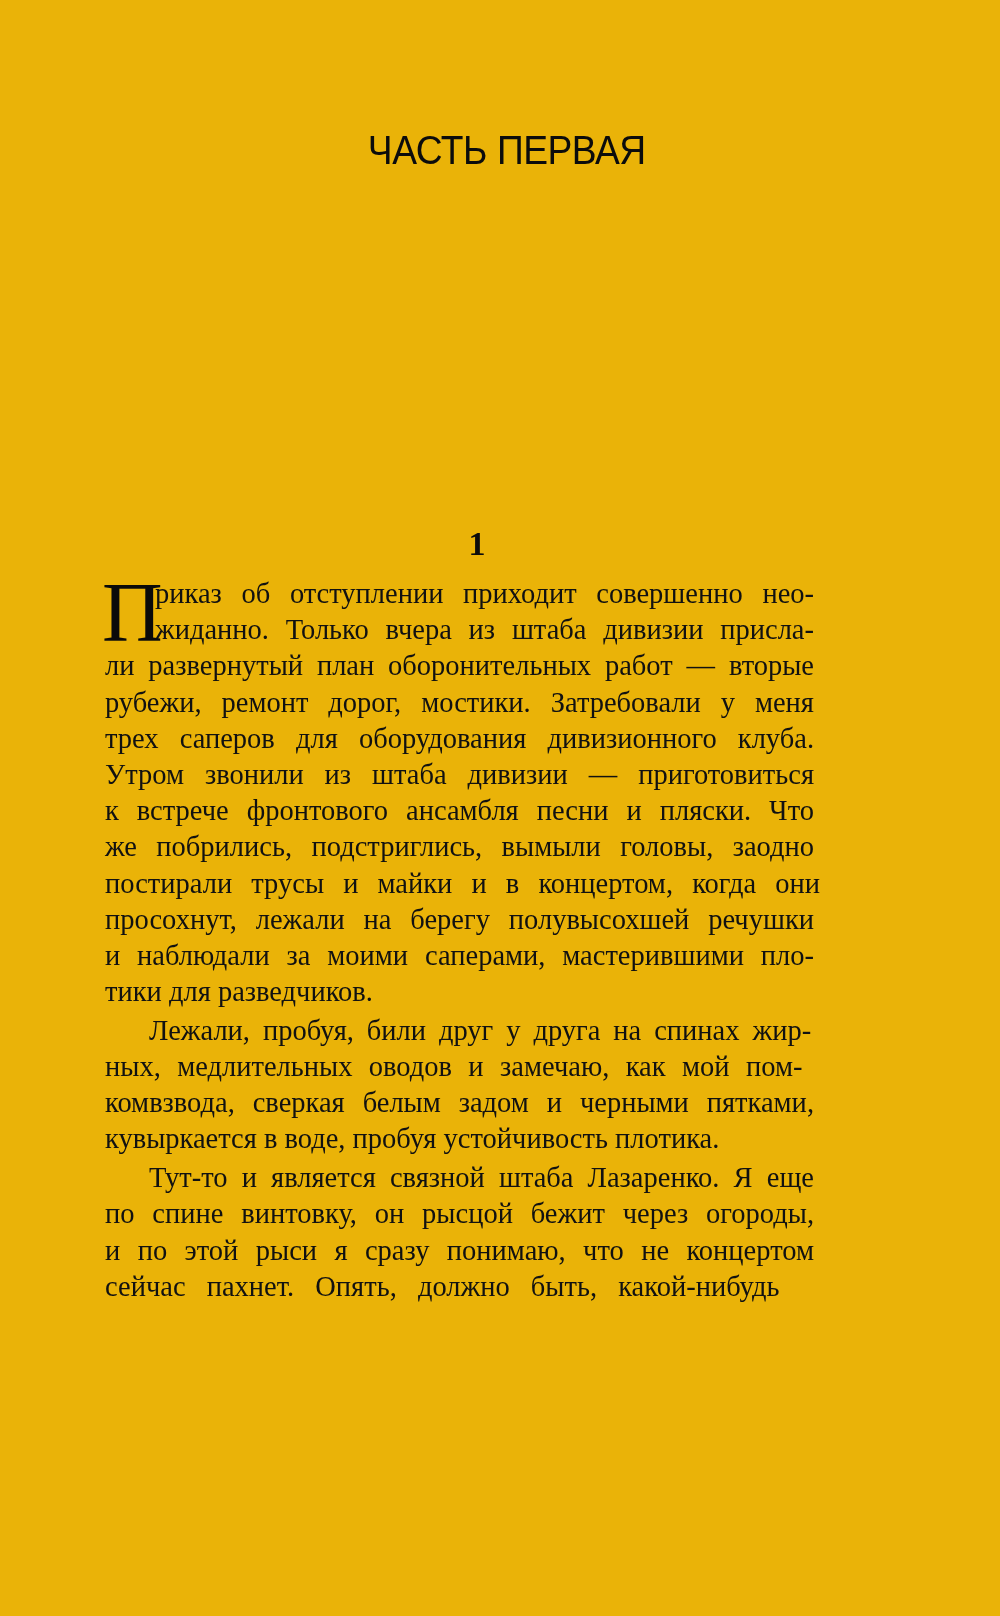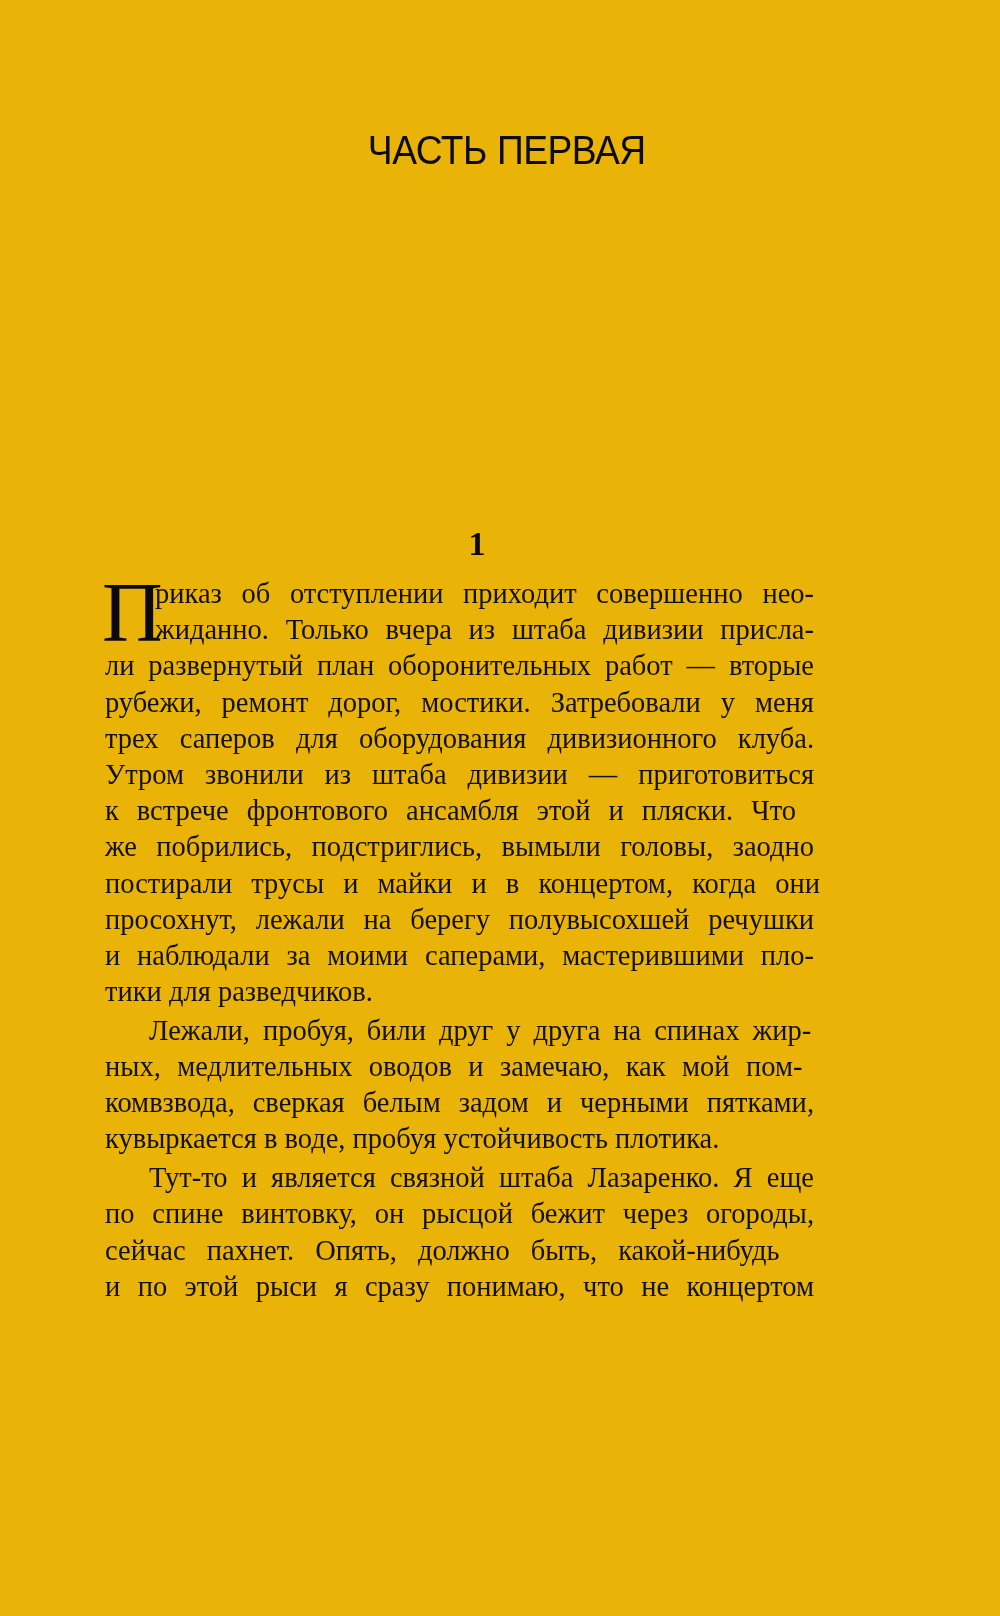--- a/index.html
+++ b/index.html
@@ -105,21 +105,21 @@
 
     <span class="dropcap">П</span>
 
     <div>
       <span class="line drop" style="word-spacing: 12.53px; text-align-last: left;">риказ об отступлении приходит совершенно нео-</span>
       <span class="line drop" style="word-spacing: 9.66px; text-align-last: left;">жиданно. Только вчера из штаба дивизии присла-</span>
       <span class="line" style="word-spacing: 6.73px; text-align-last: left;">ли развернутый план оборонительных работ — вторые</span>
       <span class="line" style="word-spacing: 12.82px; text-align-last: left;">рубежи, ремонт дорог, мостики. Затребовали у меня</span>
       <span class="line" style="word-spacing: 14px; text-align-last: left;">трех саперов для оборудования дивизионного клуба.</span>
       <span class="line" style="word-spacing: 13.82px; text-align-last: left;">Утром звонили из штаба дивизии — приготовиться</span>
-      <span class="line" style="word-spacing: 10.86px; text-align-last: left;">к встрече фронтового ансамбля этой и пляски. Что</span>
+      <span class="line" style="word-spacing: 10.86px; text-align-last: left;">к встрече фронтового ансамбля песни и пляски. Что</span>
       <span class="line" style="word-spacing: 12.28px; text-align-last: left;">же побрились, подстриглись, вымыли головы, заодно</span>
       <span class="line" style="word-spacing: 11.99px; text-align-last: left;">постирали трусы и майки и в концертом, когда они</span>
       <span class="line" style="word-spacing: 11.75px; text-align-last: left;">просохнут, лежали на берегу полувысохшей речушки</span>
       <span class="line" style="word-spacing: 9.71px; text-align-last: left;">и наблюдали за моими саперами, мастерившими пло-</span>
       <span class="line last">тики для разведчиков.</span>
     </div>
 
     <span class="para-gap"></span>
 
     <div>
@@ -127,18 +127,18 @@
       <span class="line" style="word-spacing: 9.27px; text-align-last: left;">ных, медлительных оводов и замечаю, как мой пом-</span>
       <span class="line" style="word-spacing: 10.77px; text-align-last: left;">комвзвода, сверкая белым задом и черными пятками,</span>
       <span class="line last">кувыркается в воде, пробуя устойчивость плотика.</span>
     </div>
 
     <span class="para-gap"></span>
 
     <div>
       <span class="line indent" style="word-spacing: 7.02px; text-align-last: left;">Тут-то и является связной штаба Лазаренко. Я еще</span>
       <span class="line" style="word-spacing: 10.71px; text-align-last: left;">по спине винтовку, он рысцой бежит через огороды,</span>
+      <span class="line" style="word-spacing: 10.27px; text-align-last: left;">и по этой рыси я сразу понимаю, что не концертом</span>
       <span class="line" style="word-spacing: 14px; text-align-last: left;">сейчас пахнет. Опять, должно быть, какой-нибудь</span>
-      <span class="line" style="word-spacing: 10.27px; text-align-last: left;">и по этой рыси я сразу понимаю, что не концертом</span>
     </div>
 
   </div>
 </div>
 
 </body></html>

